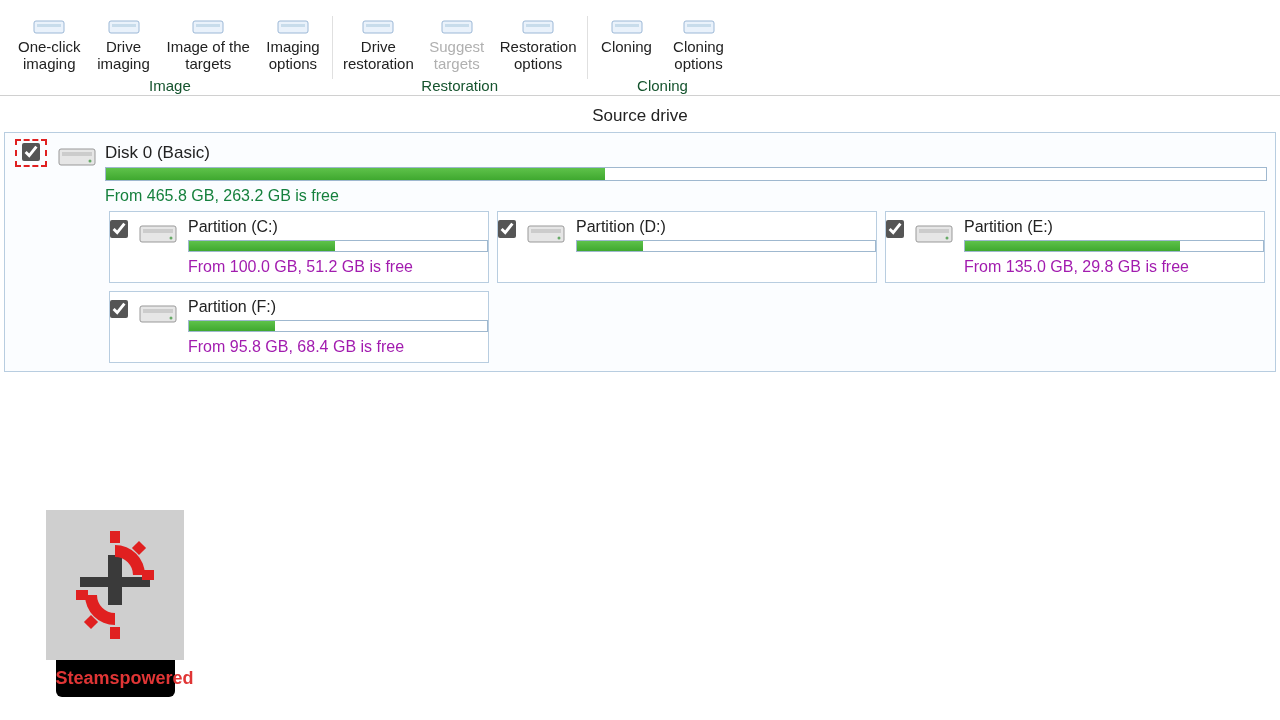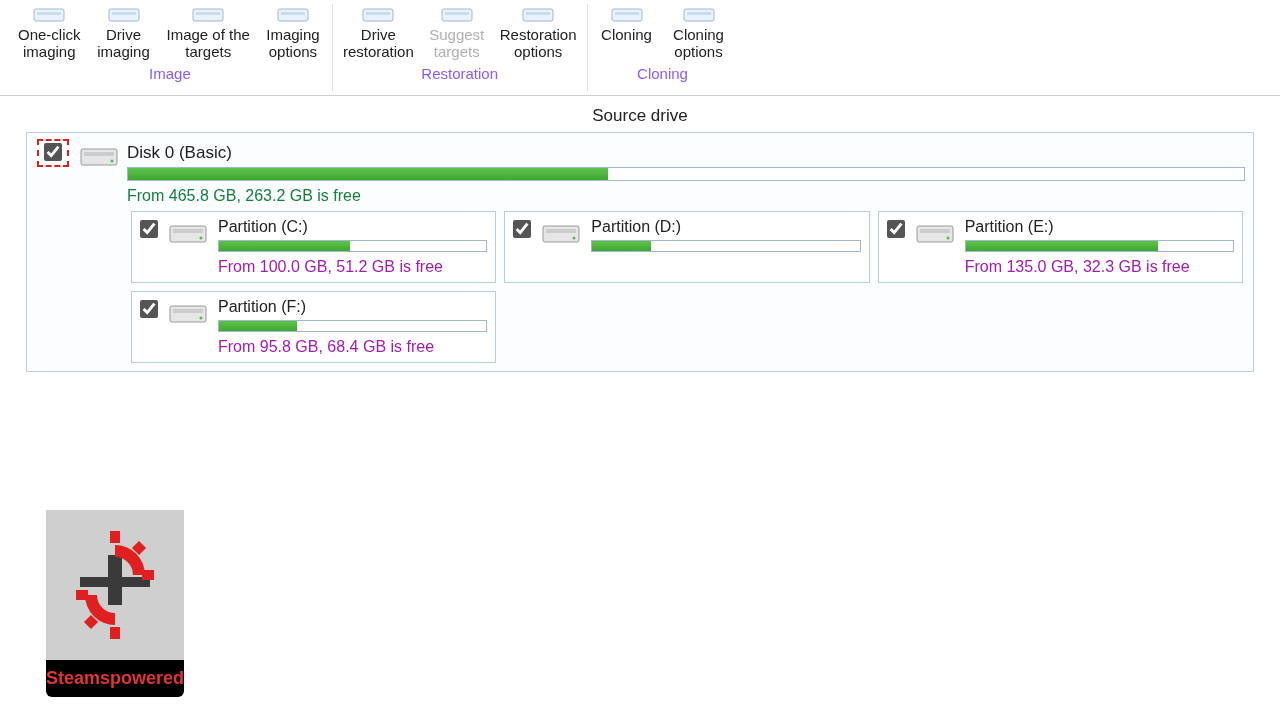--- a/index.html
+++ b/index.html
@@ -10,21 +10,21 @@
     width: 1280px;
     height: 720px;
     overflow: hidden;
     position: relative;
   }
 
   
   .ribbon {
     display: flex;
     border-bottom: 1px solid #d0d0d0;
-    padding: 4px 8px;
+    padding: 16px 8px;
     height: 96px;
   }
   .ribbon-group {
     display: flex;
     flex-direction: column;
     align-items: center;
     border-right: 1px solid #e0e0e0;
     padding: 0 4px 4px 4px;
   }
   .ribbon-group:last-child { border-right: none; }
@@ -50,34 +50,34 @@
     width: 36px;
     height: 18px;
     margin-bottom: 2px;
     display: flex;
     align-items: center;
     justify-content: center;
   }
   .group-label {
     margin-top: 2px;
     font-size: 15px;
-    color: #8b5cf6;
+    color: #14532d;
     text-align: center;
     width: 100%;
   }
 
   
   .panel-title {
     text-align: center;
     font-size: 17px;
     color: #222;
     padding: 10px 0 6px 0;
   }
   .source-panel {
-    margin: 0 26px;
+    margin: 0 4px;
     border: 1px solid #b8cde0;
     background: #fbfdff;
     padding: 4px 4px 8px 4px;
   }
 
   .disk-row {
     display: flex;
     align-items: flex-start;
     gap: 6px;
     padding: 4px 4px 6px 4px;
@@ -126,21 +126,21 @@
     grid-template-columns: repeat(3, 1fr);
     gap: 8px;
     padding: 0 6px 0 100px;
   }
   .partition {
     border: 1px solid #b8cde0;
     background: #fff;
     display: flex;
     align-items: flex-start;
     gap: 8px;
-    padding: 6px 8px;
+    padding: 6px 0;
   }
   .part-check {
     padding-top: 2px;
   }
   .part-body { flex: 1; }
   .part-title { font-size: 16px; color: #222; margin-bottom: 4px; }
   .part-bar {
     height: 12px;
     border: 1px solid #9fb8cf;
     background: #fff;
@@ -162,21 +162,21 @@
     display: flex;
     flex-direction: column;
     align-items: center;
   }
   .wm-top {
     width: 138px; height: 150px;
     background: #cfcfcf;
     display:flex; align-items:center; justify-content:center;
   }
   .wm-label {
-    width: 138px;
+    width: 119px;
     background: #000;
     color: #e03535;
     font-weight: 700;
     font-size: 18px;
     text-align: center;
     padding: 8px 0;
     border-radius: 0 0 6px 6px;
   }
 
   svg { display:block; }
@@ -357,21 +357,21 @@
             <rect x="2" y="6" width="36" height="16" rx="2" fill="#e6e6e6" stroke="#999"></rect>
             <rect x="5" y="9" width="30" height="4" fill="#ccc"></rect>
             <circle cx="33" cy="18" r="1.5" fill="#6a6"></circle>
           </svg>
         </div>
         <div class="part-body">
           <div class="part-title">Partition (E:)</div>
           <div class="part-bar">
             <div class="part-fill" style="width:72%"></div>
           </div>
-          <div class="part-sub">From 135.0 GB, 32.3 GB is free</div>
+          <div class="part-sub">From 135.0 GB, 29.8 GB is free</div>
         </div>
       </div>
       <div class="partition">
         <div class="part-check"><input type="checkbox" class="chk" checked="" style=""></div>
         <div class="part-icon">
           <svg width="40" height="26" viewBox="0 0 40 26">
             <rect x="2" y="6" width="36" height="16" rx="2" fill="#e6e6e6" stroke="#999"></rect>
             <rect x="5" y="9" width="30" height="4" fill="#ccc"></rect>
             <circle cx="33" cy="18" r="1.5" fill="#6a6"></circle>
           </svg>

